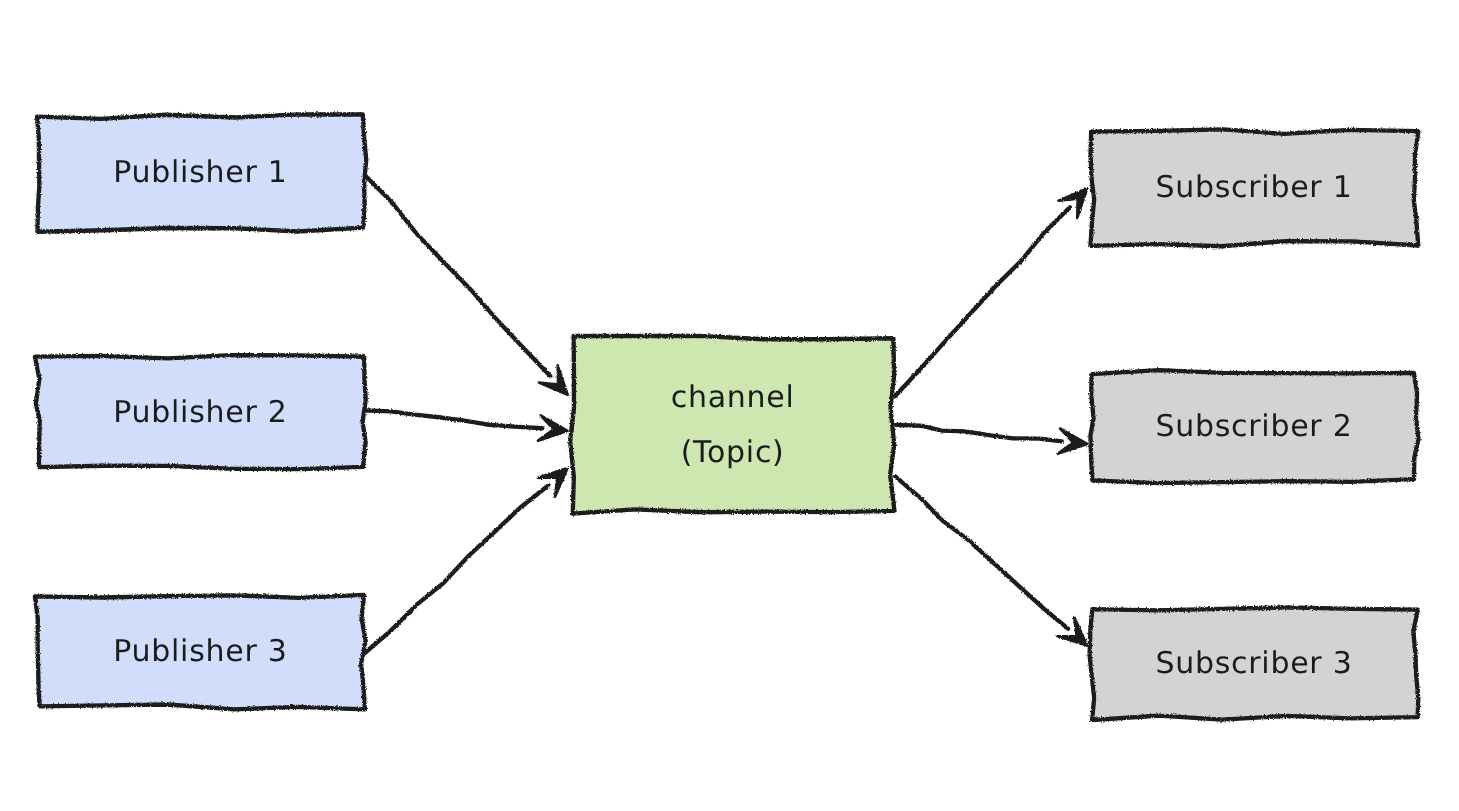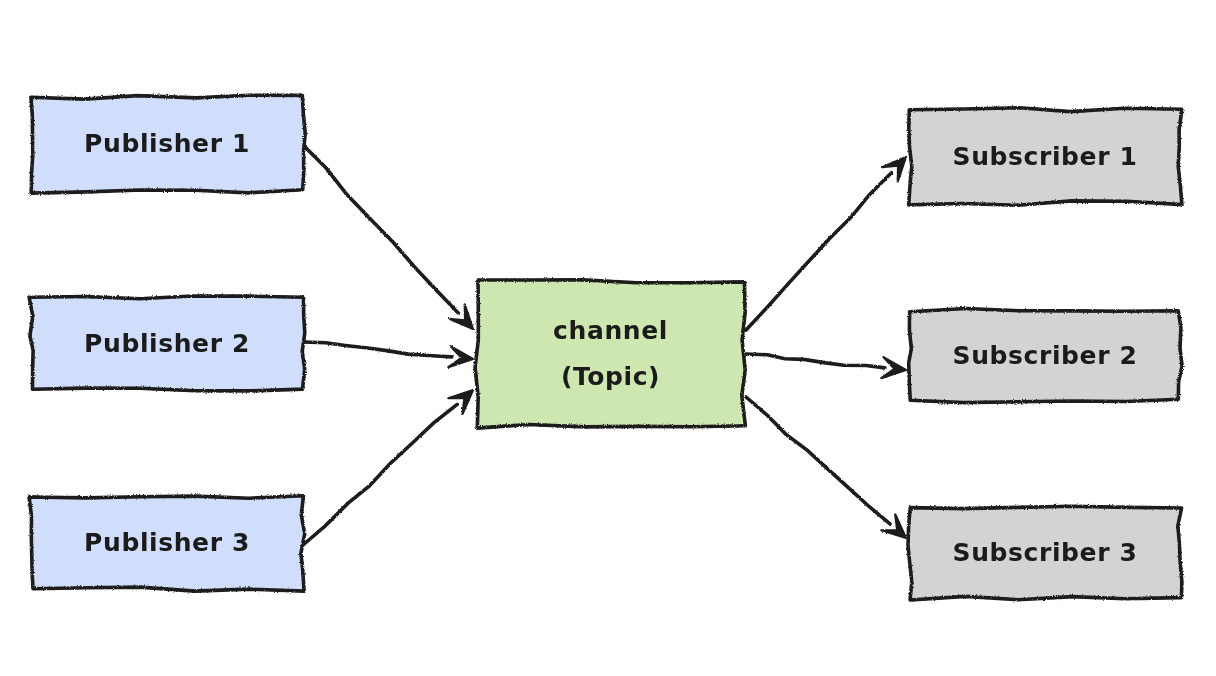--- a/index.html
+++ b/index.html
@@ -11,21 +11,20 @@
     width: 1216px;
     height: 676px;
     font-family: "DejaVu Sans", sans-serif;
     overflow: hidden;
   }
   #diagram-root {
     position: relative;
     width: 1216px;
     height: 566px;
     background: #ffffff;
-    font-weight: bold;
   }
   svg.canvas {
     position: absolute;
     inset: 0;
     width: 1216px;
     height: 676px;
     display: block;
   }
   .node-label {
     font-family: "DejaVu Sans", sans-serif;

